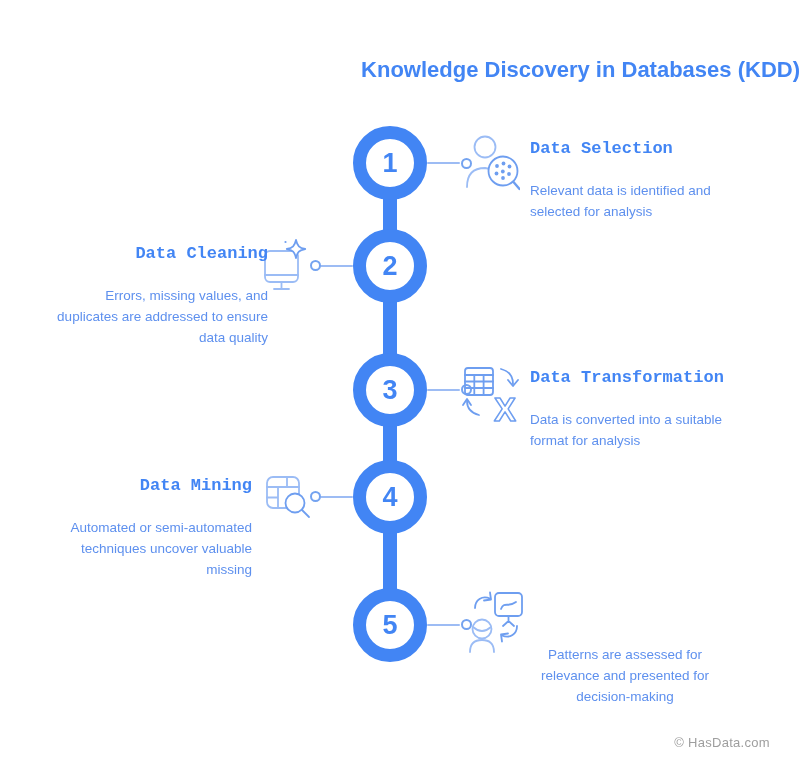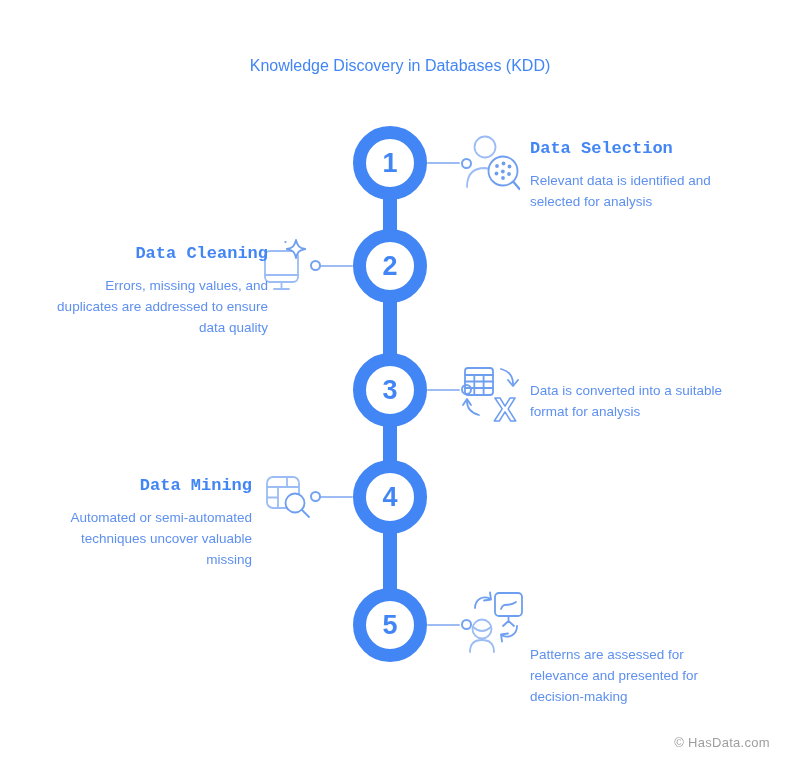--- a/index.html
+++ b/index.html
@@ -1,22 +1,22 @@
 <!DOCTYPE html>
 <html style="--primary: #4285F4; --desc-text: #5E90EE; --line: #9DBCF4; --dot-border: #74A3F0; --icon-light: #9BBCF5; --icon-accent: #6E9EF0; --footer-text: #9E9E9E;"><head>
 <meta charset="utf-8">
 <style>
   html,body{margin:0;padding:0;background:#fff;}
   .canvas{
     position:relative;width:800px;height:768px;background:#ffffff;overflow:hidden;
     font-family:"Liberation Sans",sans-serif;
   }
   .main-title{
-    position:absolute;left:0;right:0;top:57px;text-align:center;
-    font-size:16px;font-weight:400;color:var(--primary);
+    position:absolute;left:0;right:0;top:57px;text-align:right;
+    font-size:22px;font-weight:700;color:var(--primary);
   }
   .spine{
     position:absolute;left:383px;top:163px;width:14px;height:462px;
     background:var(--primary);
   }
   .node{
     position:absolute;width:48px;height:48px;box-sizing:content-box;
     border:13px solid var(--primary);border-radius:50%;background:#fff;
     display:flex;align-items:center;justify-content:center;
   }
@@ -34,22 +34,22 @@
   .icon .a{stroke:var(--icon-accent);}
   .icon .wf{fill:#fff;}
   .icon .af{fill:var(--icon-accent);stroke:none;}
   .icon .xc{
     font-family:"Liberation Sans",sans-serif;font-weight:700;font-size:33px;
     fill:#fff;stroke:var(--icon-accent);stroke-width:1.5px;
   }
   .tb{position:absolute;}
   .tb-l{text-align:right;}
   .step-title{font-size:17px;font-weight:700;color:var(--primary);font-family:Liberation Mono, monospace;}
-  .desc{margin-top:12px;font-size:13.5px;line-height:21px;color:var(--desc-text);}
-  .tb5 .desc{margin-top:31px;}
+  .desc{margin-top:22px;font-size:13.5px;line-height:21px;color:var(--desc-text);}
+  .tb5 .desc{margin-top:31px;text-align:center;}
   .footer{
     position:absolute;right:30px;top:735px;font-size:13px;letter-spacing:.3px;
     color:var(--footer-text);
     text-align:center;
   }
 </style>
 </head>
 <body>
 
 <div class="canvas">
@@ -145,20 +145,21 @@
     <div class="step-title">Data Selection</div>
     <div class="desc">Relevant data is identified and selected for analysis</div>
   </div>
 
   <div class="tb tb-l" style="left:46px;top:244px;width:222px">
     <div class="step-title">Data Cleaning</div>
     <div class="desc">Errors, missing values, and duplicates are addressed to ensure data quality</div>
   </div>
 
   <div class="tb tb-r" style="left:530px;top:368px;width:218px">
+    <div class="step-title">Data Transformation</div>
     <div class="desc">Data is converted into a suitable format for analysis</div>
   </div>
 
   <div class="tb tb-l" style="left:70px;top:476px;width:182px">
     <div class="step-title">Data Mining</div>
     <div class="desc">Automated or semi-automated techniques uncover valuable missing</div>
   </div>
 
   <div class="tb tb-r tb5" style="left:530px;top:613px;width:190px">
     <div class="desc">Patterns are assessed for relevance and presented for decision-making</div>

